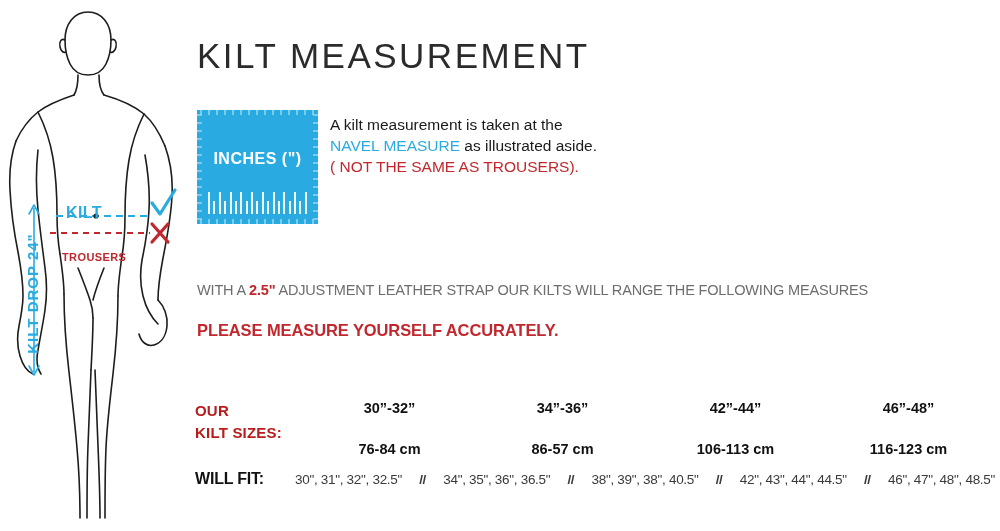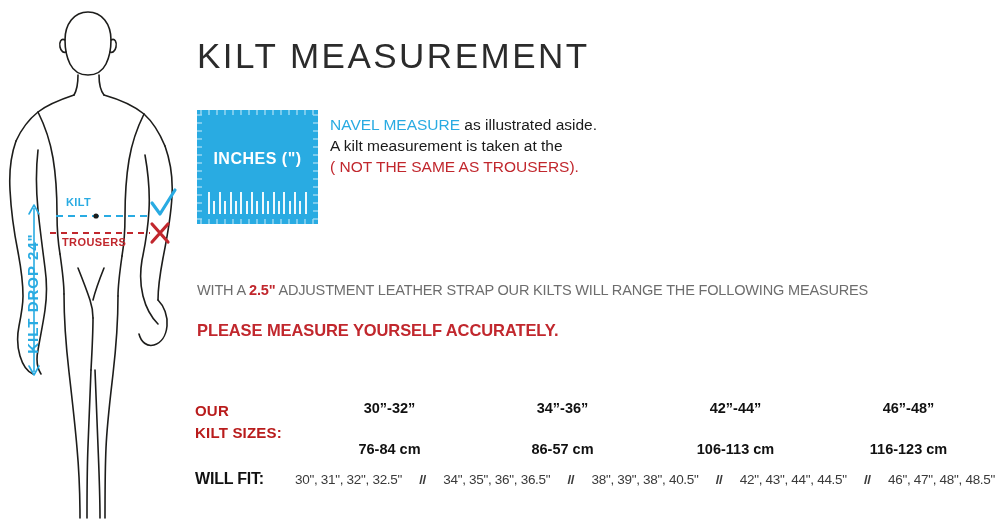--- a/index.html
+++ b/index.html
@@ -23,25 +23,25 @@
   #figure-svg { position: absolute; left: 0; top: 0; }
 
   .fig-label {
     position: absolute;
     font-family: "Liberation Sans", sans-serif;
     font-weight: 700;
     letter-spacing: 0.4px;
     white-space: nowrap;
   }
   #kilt-label {
-    left: 66px; top: 196px;
-    font-size: 11px; color: #29ABE2;
+    left: 66px; top: 204px;
+    font-size: 16px; color: #29ABE2;
   }
   #trousers-label {
-    left: 62px; top: 236px;
+    left: 62px; top: 251px;
     font-size: 11px; color: #C1272D;
   }
   #kilt-drop-label {
     left: -43px; top: 285px;
     width: 150px;
     text-align: center;
     font-size: 15px; color: #29ABE2;
     letter-spacing: 1px;
     transform: rotate(-90deg);
     transform-origin: center center;
@@ -367,24 +367,24 @@
         <i class="lg"></i>
       <i class="sm"></i>
         <i class="lg"></i>
         <i class="sm"></i>
         <i class="lg"></i>
     </div>
   </div>
 
   <div id="intro-block">
     <div>
+      <div>A kilt measurement is taken at the</div>
       <div>
         <span class="blue">NAVEL MEASURE</span><span> as illustrated aside.</span>
       </div>
-      <div>A kilt measurement is taken at the</div>
       <div class="red">( NOT THE SAME AS TROUSERS).</div>
     </div>
   </div>
 
   <div id="strap-line">
     <span>WITH A </span><b>2.5"</b><span> ADJUSTMENT LEATHER STRAP OUR KILTS WILL RANGE THE FOLLOWING MEASURES</span>
   </div>
 
   <div id="warning">
     <div>PLEASE MEASURE YOURSELF ACCURATELY.</div>

